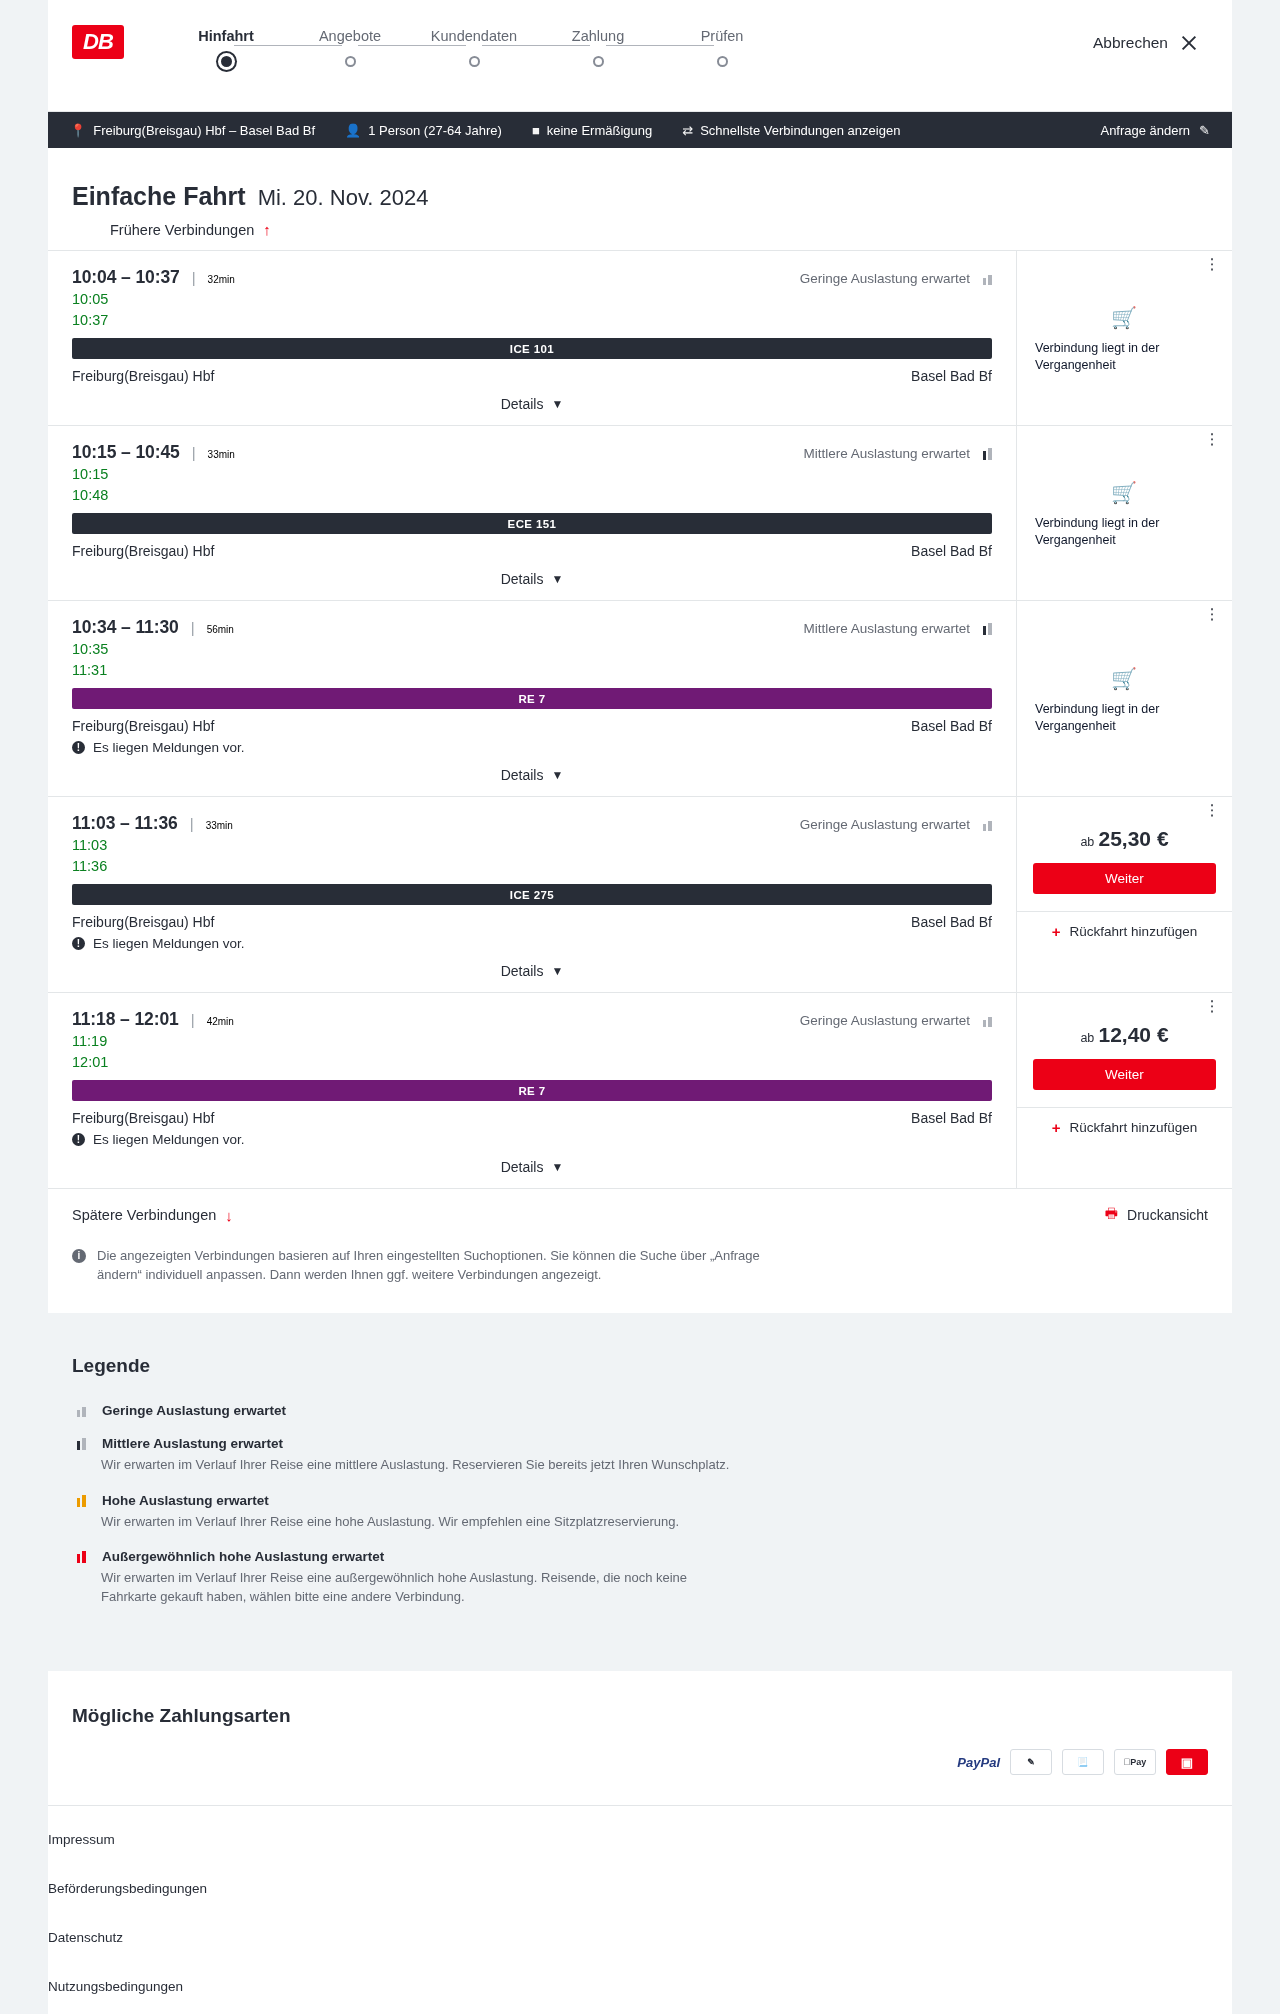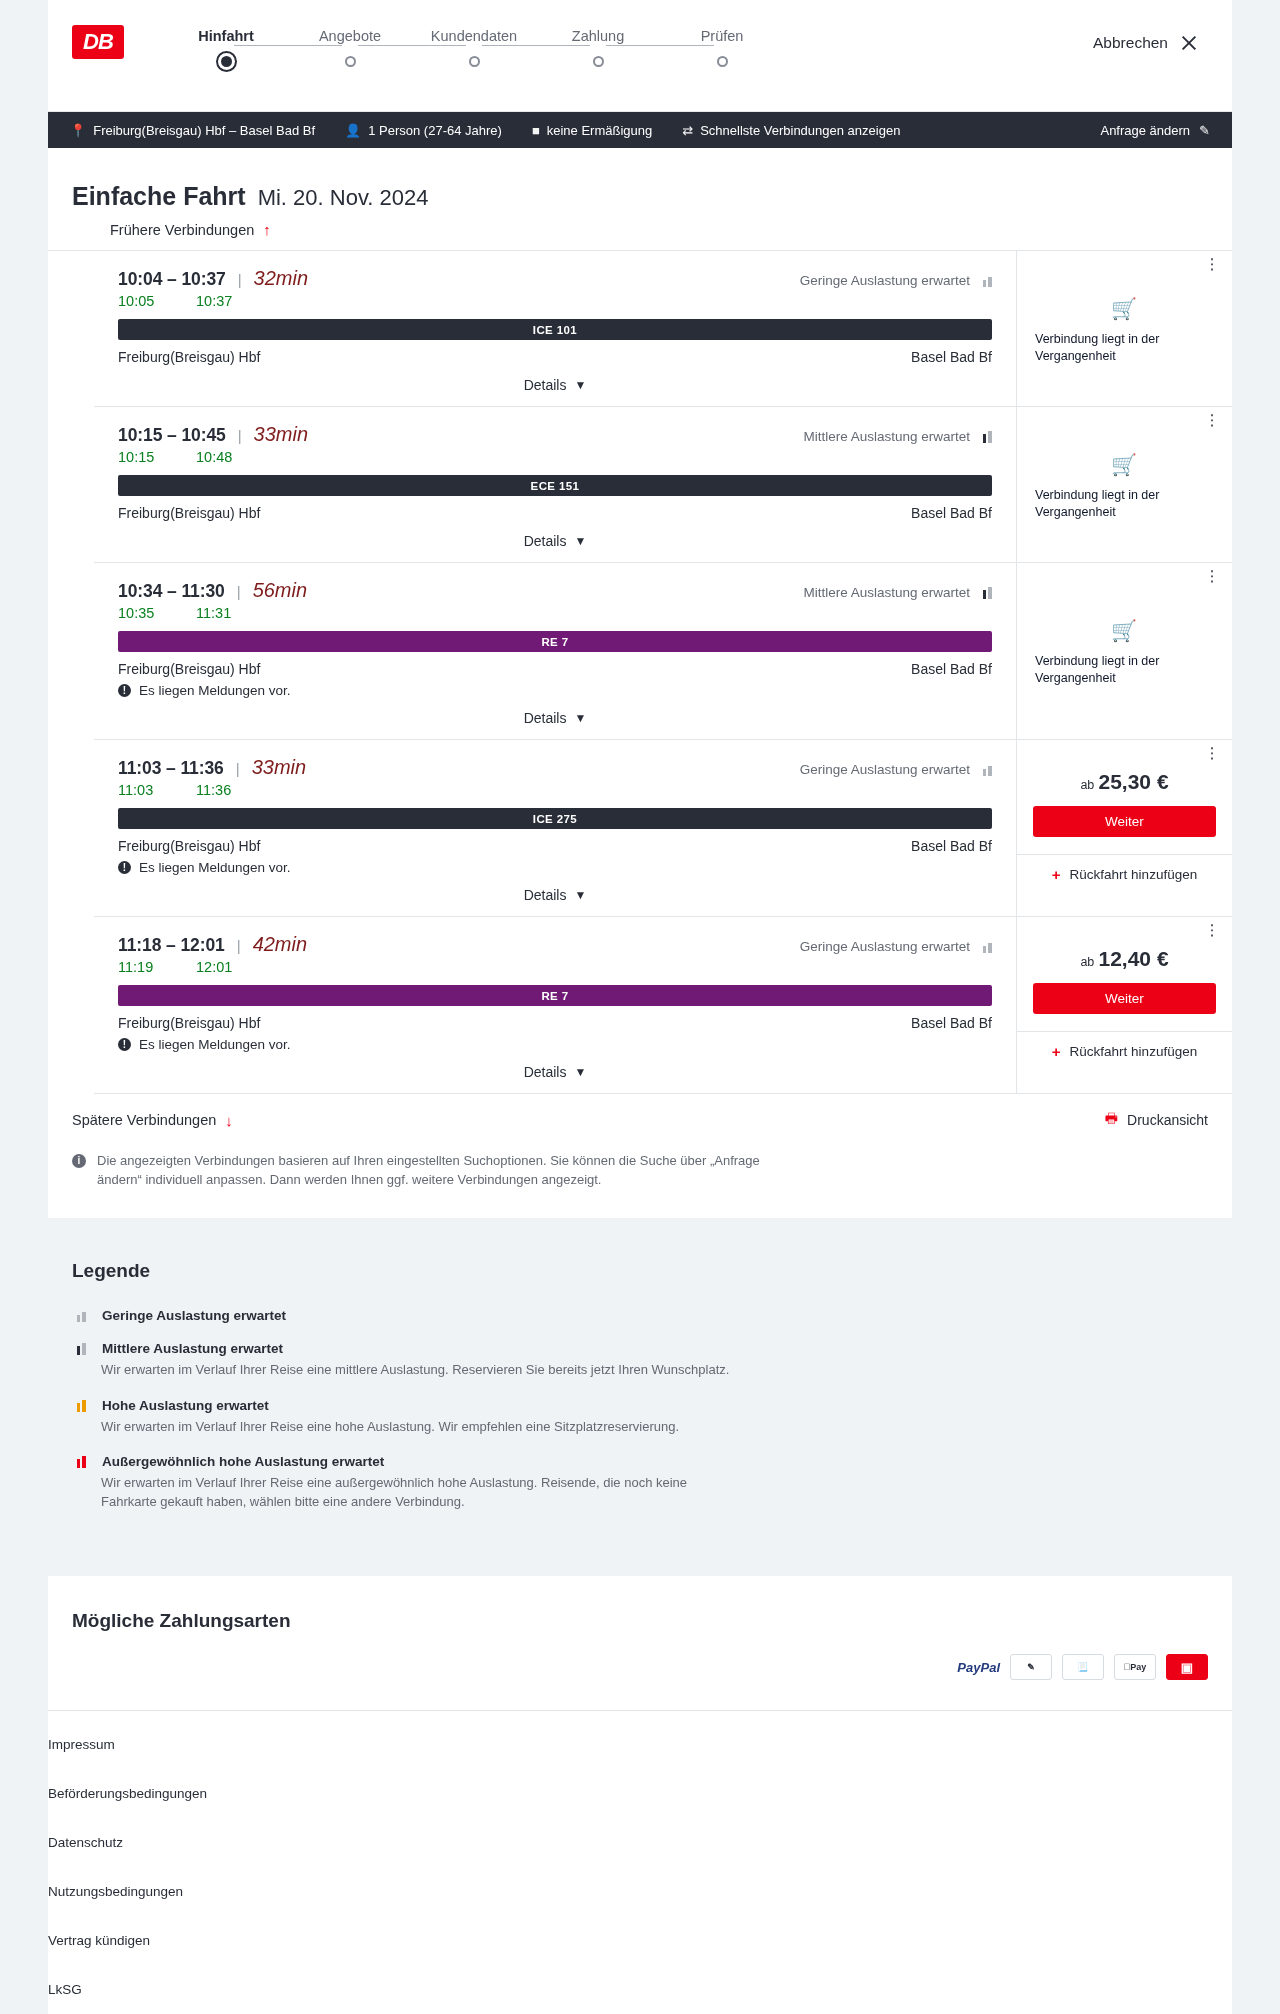--- a/index.html
+++ b/index.html
@@ -82,29 +82,28 @@
     display:flex; align-items:flex-end; gap:9px; cursor:pointer;margin-left:38px;
   }
   .arrow-up, .arrow-down { color:#ec0016; font-size:15px; }
 
   
   .conn-list { border-top:1px solid #e3e6e8; }
   .conn {
     display:flex;
     border-bottom:1px solid #e3e6e8;
     position:relative;
-    margin-left:46px;
   }
   .conn-main { flex:1; padding:16px 24px 0 24px; border-right:1px solid #e3e6e8; }
   .row1 { display:flex; align-items:baseline; }
   .times { font-size:17.5px; font-weight:bold; letter-spacing:-.1px; }
   .sep { color:#9aa0a8; margin:0 12px; }
-  .dur { font-size:20px; color:#7f1d1d;font-style:italic; }
+  .dur { font-size:10px; color:#000000; }
   .util { margin-left:auto; font-size:13.5px; color:#646973; display:flex; align-items:center; gap:8px; }
-  .row2 { font-size:14.5px; color:#0a8020; margin-top:3px; display:flex; gap:32px; }
+  .row2 { font-size:14.5px; color:#0a8020; margin-top:3px; display:flex; gap:5px;flex-direction:column; }
   .row2 .t2 { min-width:46px; }
   .trainbar {
     margin-top:10px; height:21px; border-radius:2px;
     display:flex; align-items:center; justify-content:center;
     color:#fff; font-size:11.5px; font-weight:bold; letter-spacing:.4px;
   }
   .tb-dark { background:#282d37; }
   .tb-grey { background:#701a75; }
   .row3 { display:flex; margin-top:9px; font-size:14px; }
   .row3 .to { margin-left:auto; }

